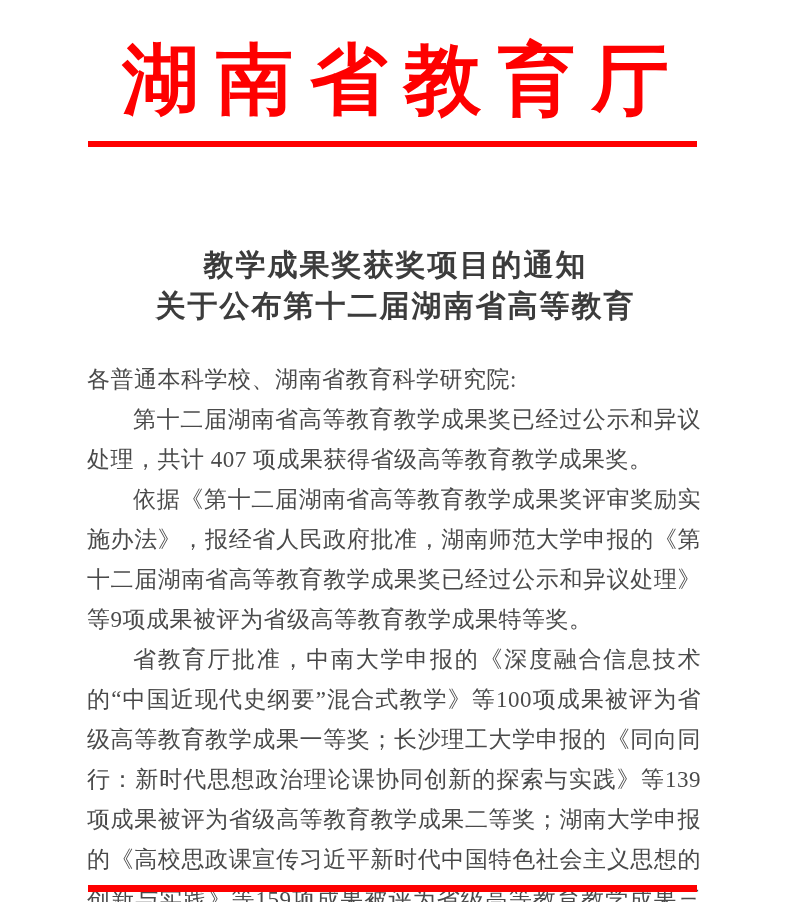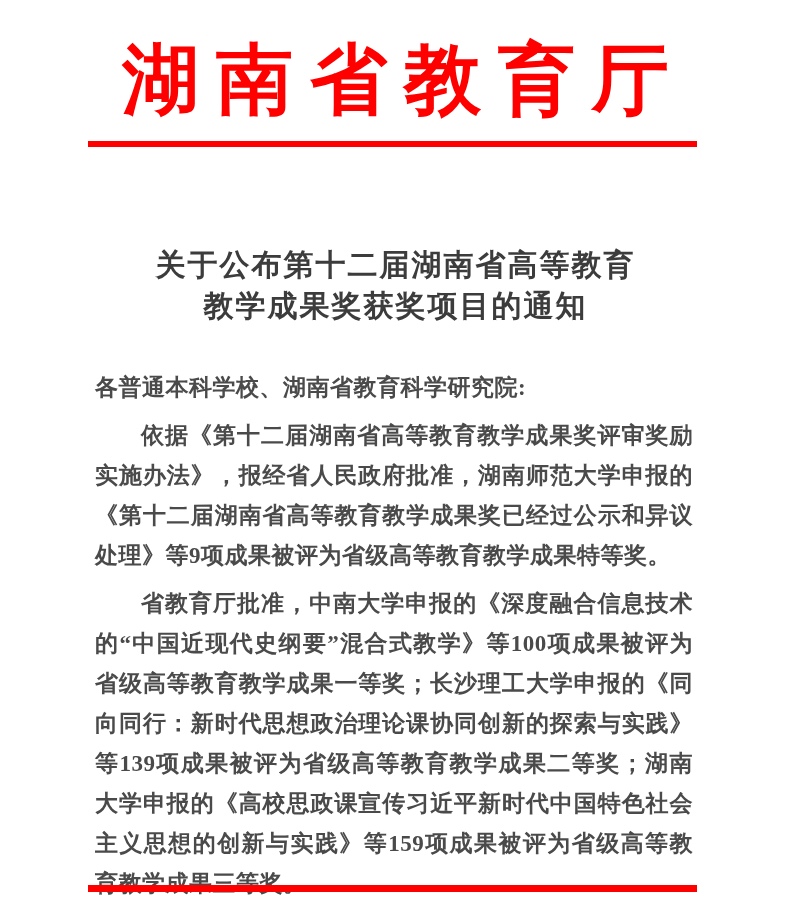--- a/index.html
+++ b/index.html
@@ -70,39 +70,40 @@
     top: 360px;
     left: 87px;
     width: 614px;
     font-size: 23px;
     line-height: 40px;
     letter-spacing: 0.5px;
     color: #4a4a4a;
     text-align: justify;
     text-justify: inter-character;
   }
-  .content p { margin: 8px; padding: 0; font-weight: bold; }
+  .content p { margin: 0; padding: 0; }
   .para { text-indent: 2em; }
 </style>
 </head>
 <body>
 
 <div class="page">
 
   <div class="agency">湖南省教育厅</div>
 
   <div class="rule rule-top"></div>
 
 
   <div class="title">
+    <div>教学成果奖获奖项目的通知</div>
     <div>关于公布第十二届湖南省高等教育</div>
-    <div>教学成果奖获奖项目的通知</div>
   </div>
 
   <div class="content">
     <p class="salutation">各普通本科学校、湖南省教育科学研究院:</p>
+    <p class="para">第十二届湖南省高等教育教学成果奖已经过公示和异议处理，共计 407 项成果获得省级高等教育教学成果奖。</p>
     <p class="para">依据《第十二届湖南省高等教育教学成果奖评审奖励实施办法》，报经省人民政府批准，湖南师范大学申报的《第十二届湖南省高等教育教学成果奖已经过公示和异议处理》等9项成果被评为省级高等教育教学成果特等奖。</p>
     <p class="para">省教育厅批准，中南大学申报的《深度融合信息技术的“中国近现代史纲要”混合式教学》等100项成果被评为省级高等教育教学成果一等奖；长沙理工大学申报的《同向同行：新时代思想政治理论课协同创新的探索与实践》等139项成果被评为省级高等教育教学成果二等奖；湖南大学申报的《高校思政课宣传习近平新时代中国特色社会主义思想的创新与实践》等159项成果被评为省级高等教育教学成果三等奖。</p>
   </div>
 
   <div class="rule rule-bottom"></div>
 
 </div>
 
 </body></html>

